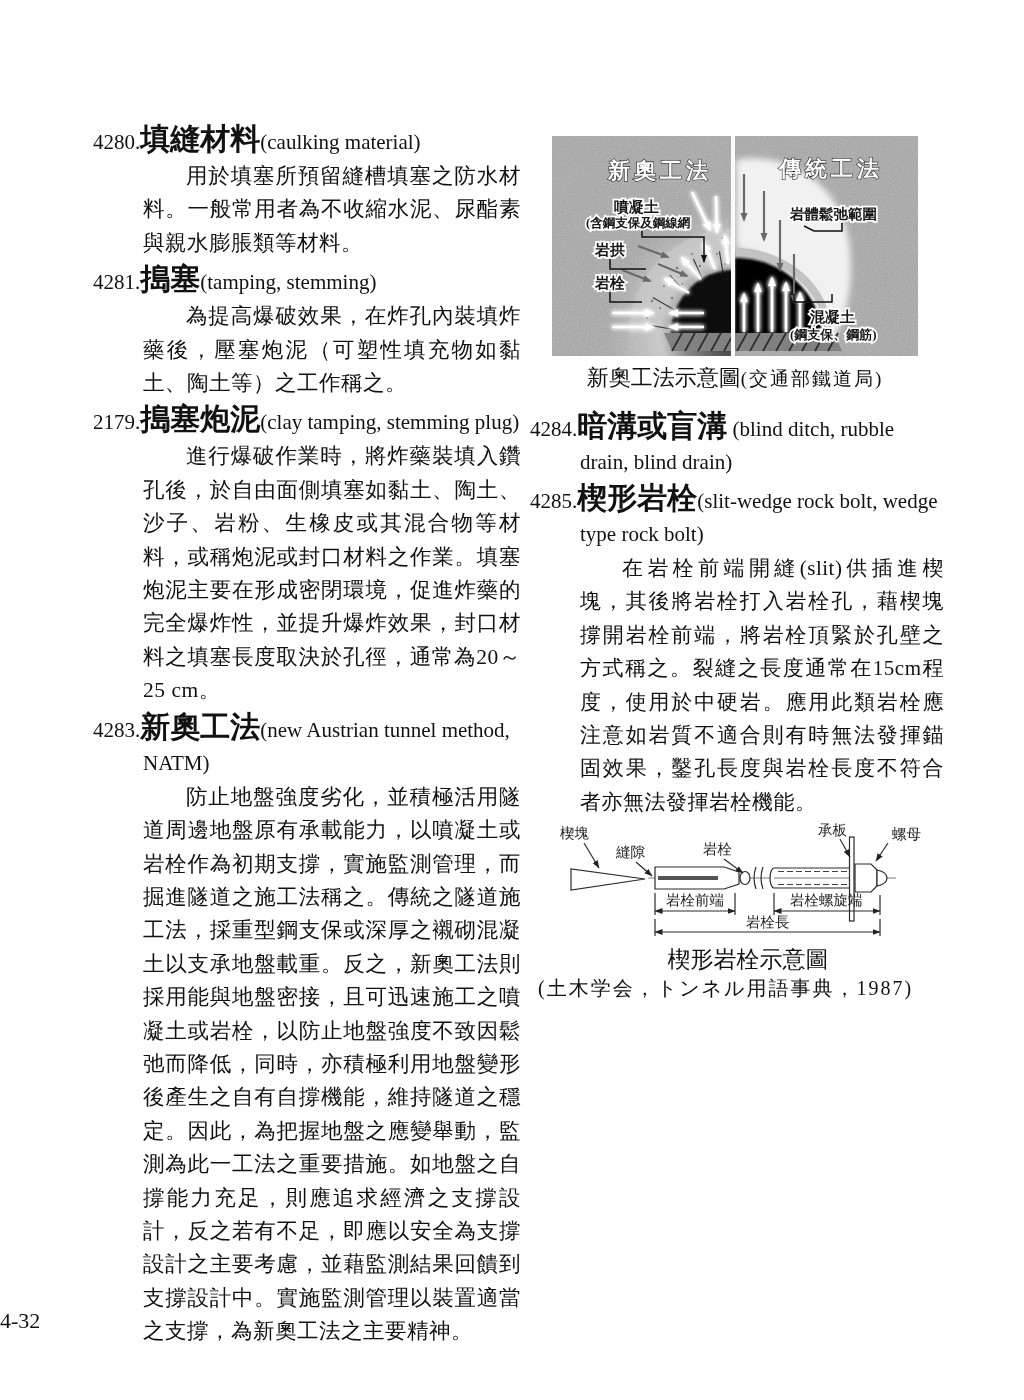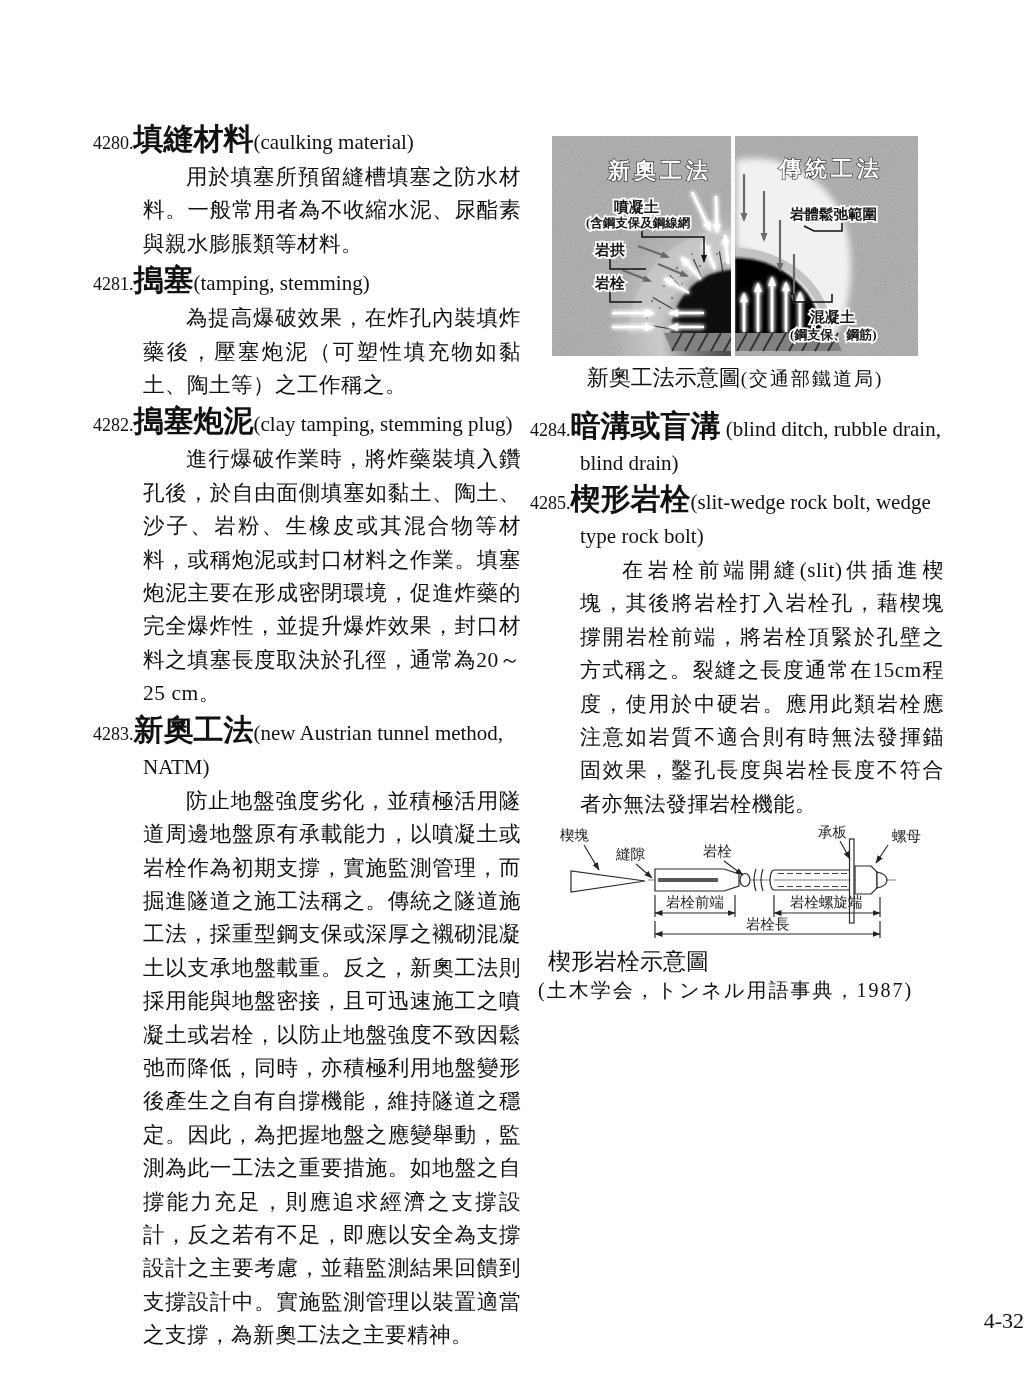--- a/index.html
+++ b/index.html
@@ -10,40 +10,40 @@
   }
   .col{position:absolute; top:122px;}
   .col-left{left:93px; width:428px;}
   .col-right{left:530px; width:414px;}
   .entry{margin-top:2px;}
   .entry:first-child{margin-top:0;}
   .entry-head{
     font-size:21px; line-height:33px;
     padding-left:50px; text-indent:-50px;
   }
-  .entry-head .num{font-size:18px;}
+  .entry-head .num{font-size:21px;}
   .entry-head .term{font-weight:bold; font-size:30px;}
   .entry-head .eng{font-size:21px;}
   .entry-body{
     margin:1px 0 0 50px;
     font-size:21.5px; line-height:33.4px; letter-spacing:0.5px;
     text-align:justify; text-indent:2em;
   }
   .col-right .entry-body{font-size:21px; line-height:33.4px;}
   .fig-natm{margin:14px 0 0 22px; width:366px; height:220px; display:block;}
   .fig-caption{
     width:366px; margin:8px 0 16px 22px; text-align:center;
     font-size:22px; line-height:28px;
   }
   .fig-caption .src{font-size:19px; letter-spacing:2px;text-align:right;}
   .fig-bolt{margin:4px 0 0 18px; display:block;}
-  .bolt-caption{width:400px; margin:2px 0 0 18px; text-align:left; font-size:23px; line-height:29px;}
+  .bolt-caption{width:400px; margin:2px 0 0 18px; text-align:center; font-size:23px; line-height:29px;}
   .bolt-source{width:420px; margin:0 0 0 8px; text-align:left; font-size:20px; letter-spacing:2px; line-height:28px;}
   .page-number{
-    position:absolute; left:0; right:0; top:1308px; text-align:right;
+    position:absolute; left:0; right:0; top:1308px; text-align:left;
     font-size:22px;
   }
   svg text{font-family:"Liberation Serif","DejaVu Serif",serif;}
   .halo-label{fill:#161616; stroke:#ffffff; stroke-width:3.4px; paint-order:stroke; font-weight:bold;}
   .fig-title{fill:#ffffff; stroke:#1c1c1c; stroke-width:1.1px; paint-order:stroke; font-weight:bold; letter-spacing:4px;}
   .bolt-label{fill:#1a1a1a; font-size:14.5px;}
 </style>
 </head>
 <body>
 
@@ -55,21 +55,21 @@
       <div class="entry-head"><span class="num">4280.</span><span class="term">填縫材料</span><span class="eng">(caulking material)</span></div>
       <p class="entry-body">用於填塞所預留縫槽填塞之防水材料。一般常用者為不收縮水泥、尿酯素與親水膨脹類等材料。</p>
     </div>
 
     <div class="entry">
       <div class="entry-head"><span class="num">4281.</span><span class="term">搗塞</span><span class="eng">(tamping, stemming)</span></div>
       <p class="entry-body">為提高爆破效果，在炸孔內裝填炸藥後，壓塞炮泥（可塑性填充物如黏土、陶土等）之工作稱之。</p>
     </div>
 
     <div class="entry">
-      <div class="entry-head"><span class="num">4282.</span><span class="term">搗塞炮泥</span><span class="eng">(clay tamping, stemming plug)</span></div>
+      <div class="entry-head"><span class="num">2179.</span><span class="term">搗塞炮泥</span><span class="eng">(clay tamping, stemming plug)</span></div>
       <p class="entry-body">進行爆破作業時，將炸藥裝填入鑽孔後，於自由面側填塞如黏土、陶土、沙子、岩粉、生橡皮或其混合物等材料，或稱炮泥或封口材料之作業。填塞炮泥主要在形成密閉環境，促進炸藥的完全爆炸性，並提升爆炸效果，封口材料之填塞長度取決於孔徑，通常為20～25 cm。</p>
     </div>
 
     <div class="entry">
       <div class="entry-head"><span class="num">4283.</span><span class="term">新奧工法</span><span class="eng">(new Austrian tunnel method, NATM)</span></div>
       <p class="entry-body">防止地盤強度劣化，並積極活用隧道周邊地盤原有承載能力，以噴凝土或岩栓作為初期支撐，實施監測管理，而掘進隧道之施工法稱之。傳統之隧道施工法，採重型鋼支保或深厚之襯砌混凝土以支承地盤載重。反之，新奧工法則採用能與地盤密接，且可迅速施工之噴凝土或岩栓，以防止地盤強度不致因鬆弛而降低，同時，亦積極利用地盤變形後產生之自有自撐機能，維持隧道之穩定。因此，為把握地盤之應變舉動，監測為此一工法之重要措施。如地盤之自撐能力充足，則應追求經濟之支撐設計，反之若有不足，即應以安全為支撐設計之主要考慮，並藉監測結果回饋到支撐設計中。實施監測管理以裝置適當之支撐，為新奧工法之主要精神。</p>
     </div>
 
   </div>
 

